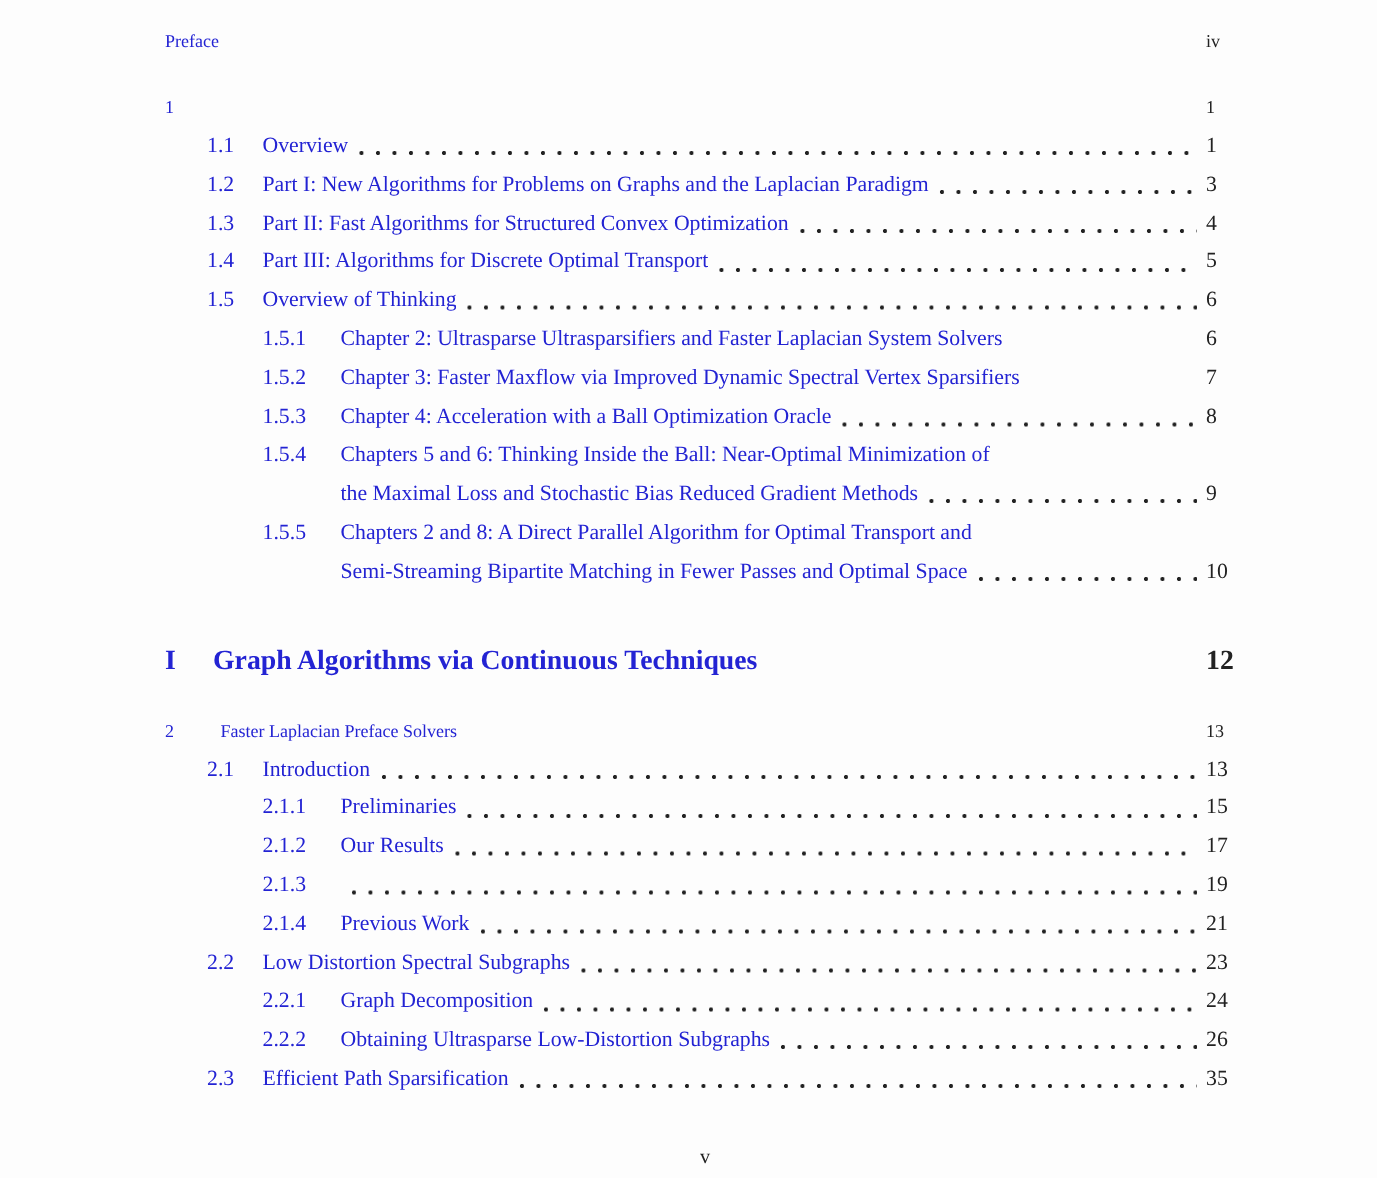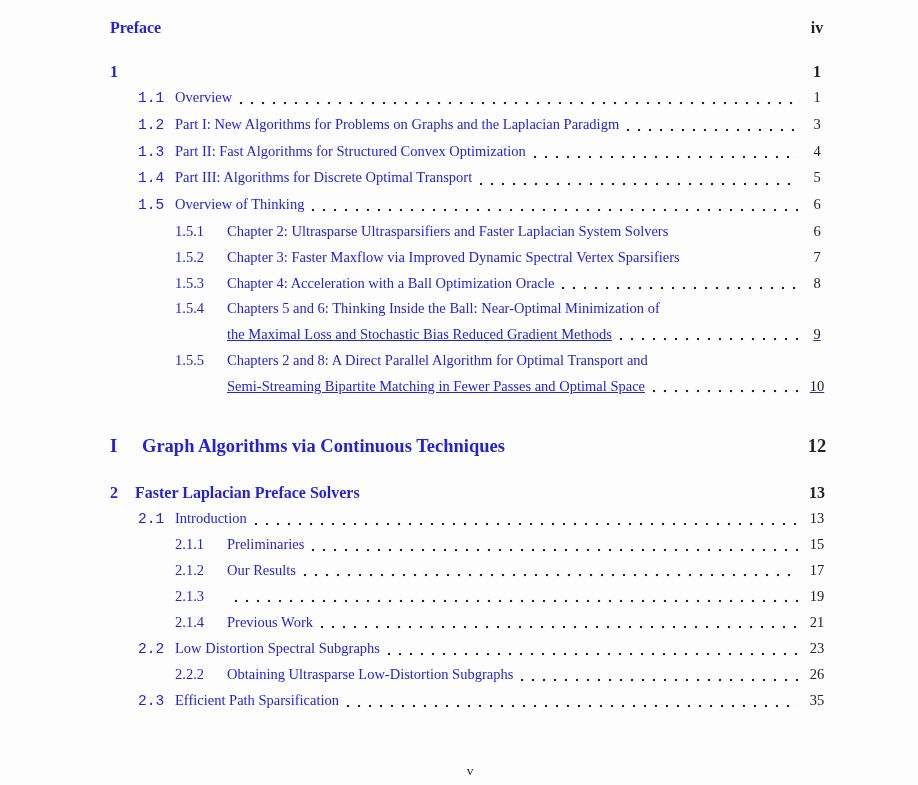--- a/index.html
+++ b/index.html
@@ -19,52 +19,53 @@
     display: flex;
     align-items: baseline;
     font-size: 14.5px;
     line-height: 25.8px;
     color: var(--link, #2323d3);
     white-space: nowrap;
   }
   .entry .num { flex: 0 0 auto; }
   .entry .title { flex: 0 1 auto; overflow: hidden; }
   .chapter {
-    font-weight: bold;
-    font-size: 16px;
+    font-weight: normal;
+    font-size: 12px;
     line-height: 27px;
+    gap: 12px;
   }
   .gap-chapter { margin-top: 17px; }
   .part {
     font-weight: bold;
     font-size: 18.5px;
     line-height: 32px;
   }
   .gap-part { margin-top: 30px; }
   .chapter .num { width: 25px; }
   .part .num { width: 32px; }
   .section { padding-left: 28px; }
-  .section .num { width: 37px; font-family: Liberation Mono, monospace; }
+  .section .num { width: 37px; }
   .subsection { padding-left: 65px; }
   .subsection .num { width: 52px; }
-  .entry.cont { padding-left: 117px; text-decoration: underline; }
+  .entry.cont { padding-left: 117px; }
   .fill { flex: 1 1 auto; }
   .leader {
     flex: 1 1 auto;
     align-self: flex-end;
     height: 4px;
     margin: 0 6px 6.5px 7px;
     background-image: radial-gradient(circle at 2px 2px, var(--ink, #222) 1.15px, transparent 1.6px);
     background-size: 11px 4px;
     background-repeat: repeat-x;
   }
   .pagenum {
     flex: 0 0 auto;
     min-width: 26px;
-    text-align: center;
+    text-align: left;
     color: var(--ink, #222);
   }
   .footer {
     position: absolute;
     bottom: 6px;
     left: 110px;
     right: 88px;
     text-align: center;
     font-size: 13.5px;
     color: var(--ink, #222);
@@ -194,20 +195,26 @@
         <span class="leader"></span>
         <span class="pagenum">21</span>
       </div>
       <div class="entry section">
         <span class="num">2.2</span>
         <span class="title">Low Distortion Spectral Subgraphs</span>
         <span class="leader"></span>
         <span class="pagenum">23</span>
       </div>
       <div class="entry subsection">
+        <span class="num">2.2.1</span>
+        <span class="title">Graph Decomposition</span>
+        <span class="leader"></span>
+        <span class="pagenum">24</span>
+      </div>
+      <div class="entry subsection">
         <span class="num">2.2.2</span>
         <span class="title">Obtaining Ultrasparse Low-Distortion Subgraphs</span>
         <span class="leader"></span>
         <span class="pagenum">26</span>
       </div>
       <div class="entry section">
         <span class="num">2.3</span>
         <span class="title">Efficient Path Sparsification</span>
         <span class="leader"></span>
         <span class="pagenum">35</span>

